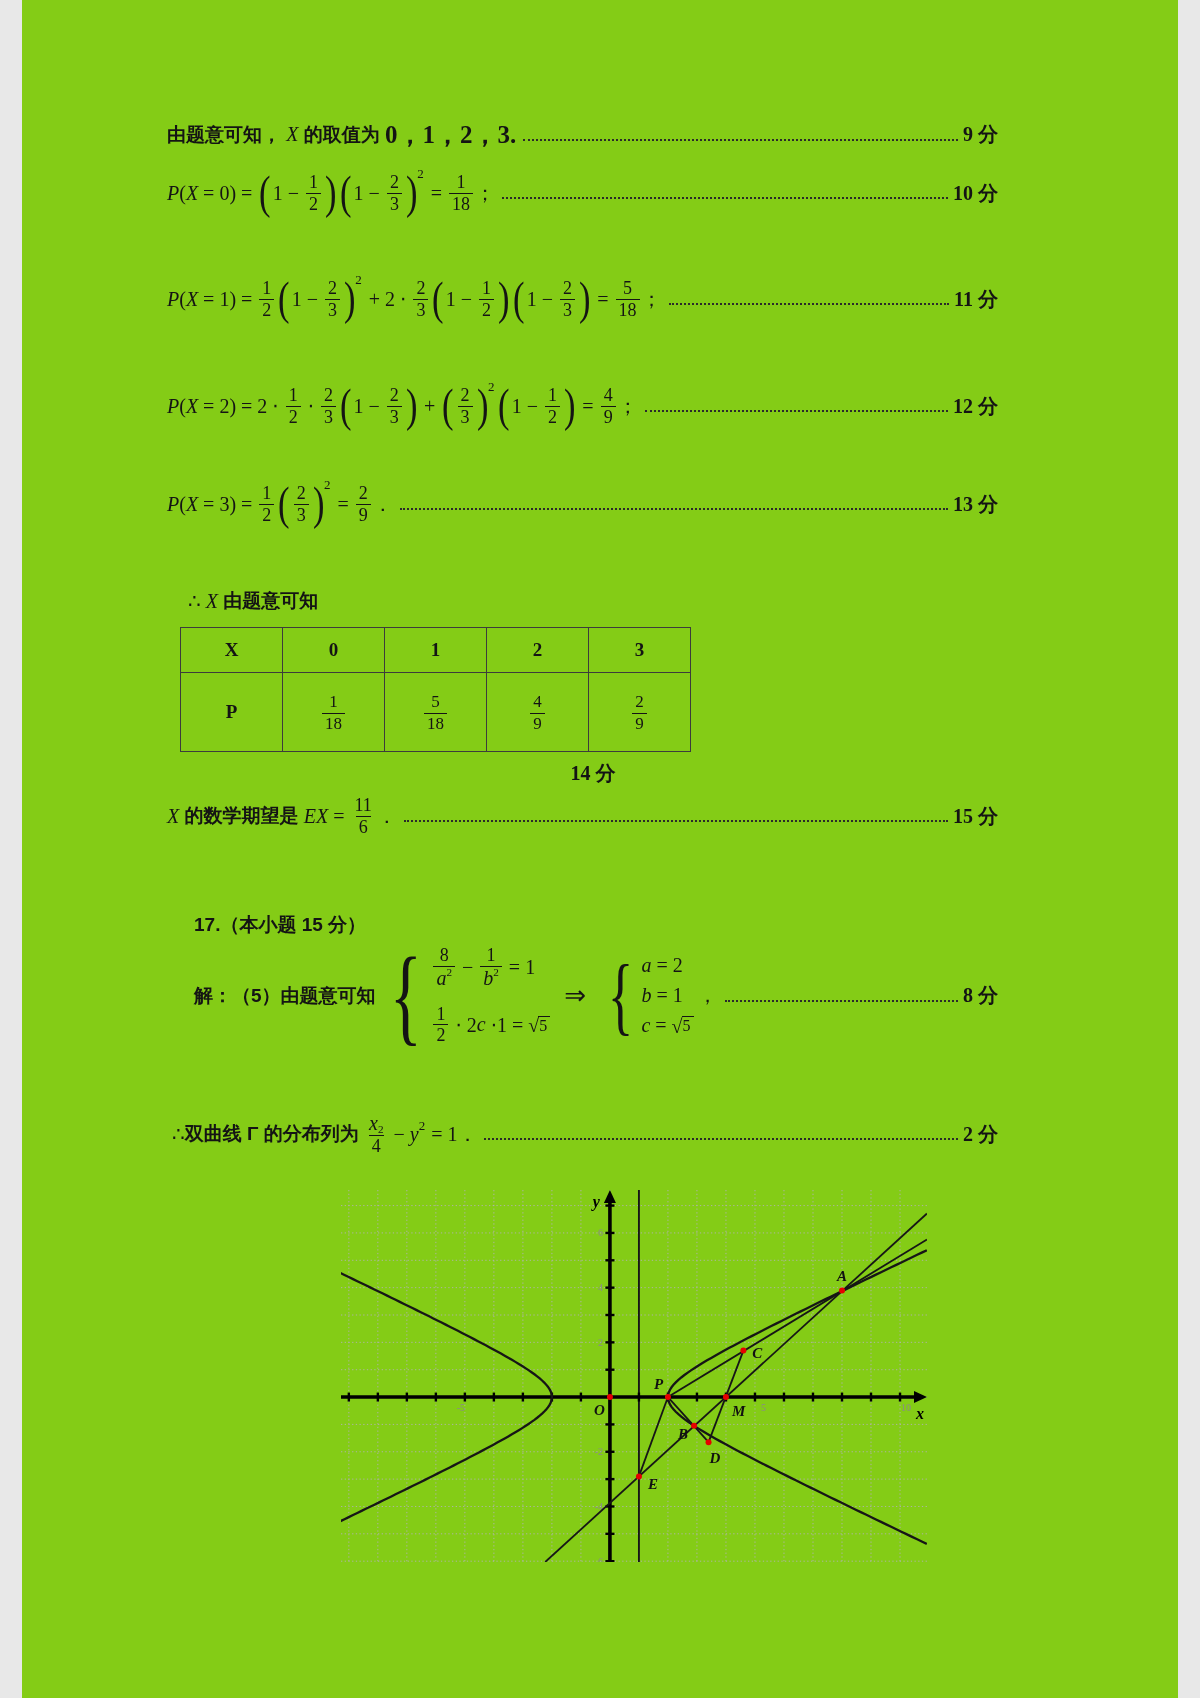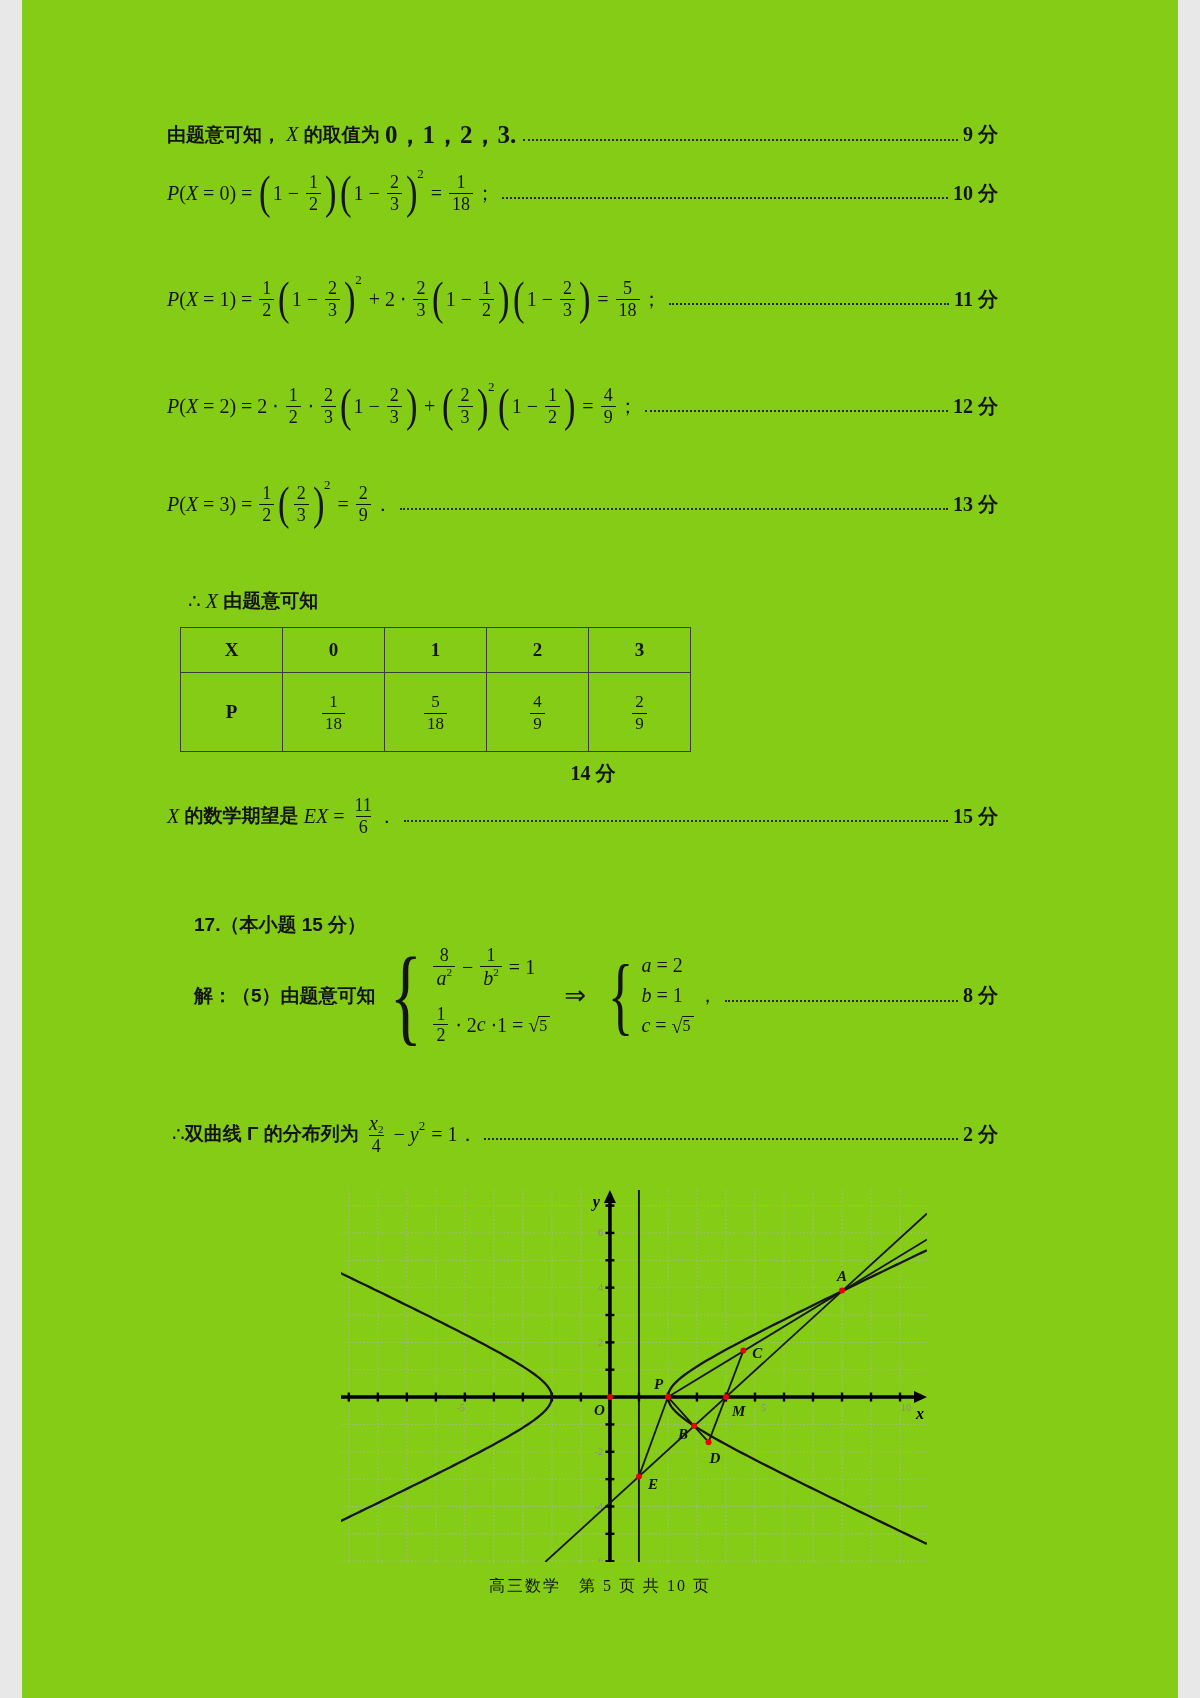--- a/index.html
+++ b/index.html
@@ -548,14 +548,13 @@
         <circle cx="353.050495049505" cy="235.7823529411765" r="3" fill="#e60000"></circle>
         <text x="337.050495049505" y="248.7823529411765" font-size="15" font-weight="bold" font-style="italic" fill="#111" font-family="&quot;Liberation Serif&quot;,serif">B</text>
         <circle cx="402.3673267326733" cy="160.56176470588235" r="3" fill="#e60000"></circle>
         <text x="411.3673267326733" y="167.56176470588235" font-size="15" font-weight="bold" font-style="italic" fill="#111" font-family="&quot;Liberation Serif&quot;,serif">C</text>
         <circle cx="367.55544554455446" cy="252.19411764705882" r="3" fill="#e60000"></circle>
         <text x="368.55544554455446" y="273.1941176470588" font-size="15" font-weight="bold" font-style="italic" fill="#111" font-family="&quot;Liberation Serif&quot;,serif">D</text>
         <circle cx="297.93168316831685" cy="286.38529411764705" r="3" fill="#e60000"></circle>
         <text x="306.93168316831685" y="299.38529411764705" font-size="15" font-weight="bold" font-style="italic" fill="#111" font-family="&quot;Liberation Serif&quot;,serif">E</text>
       </svg></div>
 
-  <div class="footer" style="top: 1576px;">高三数学　第 5 页 共 10 页</div>
 </div>
 
 </body></html>

